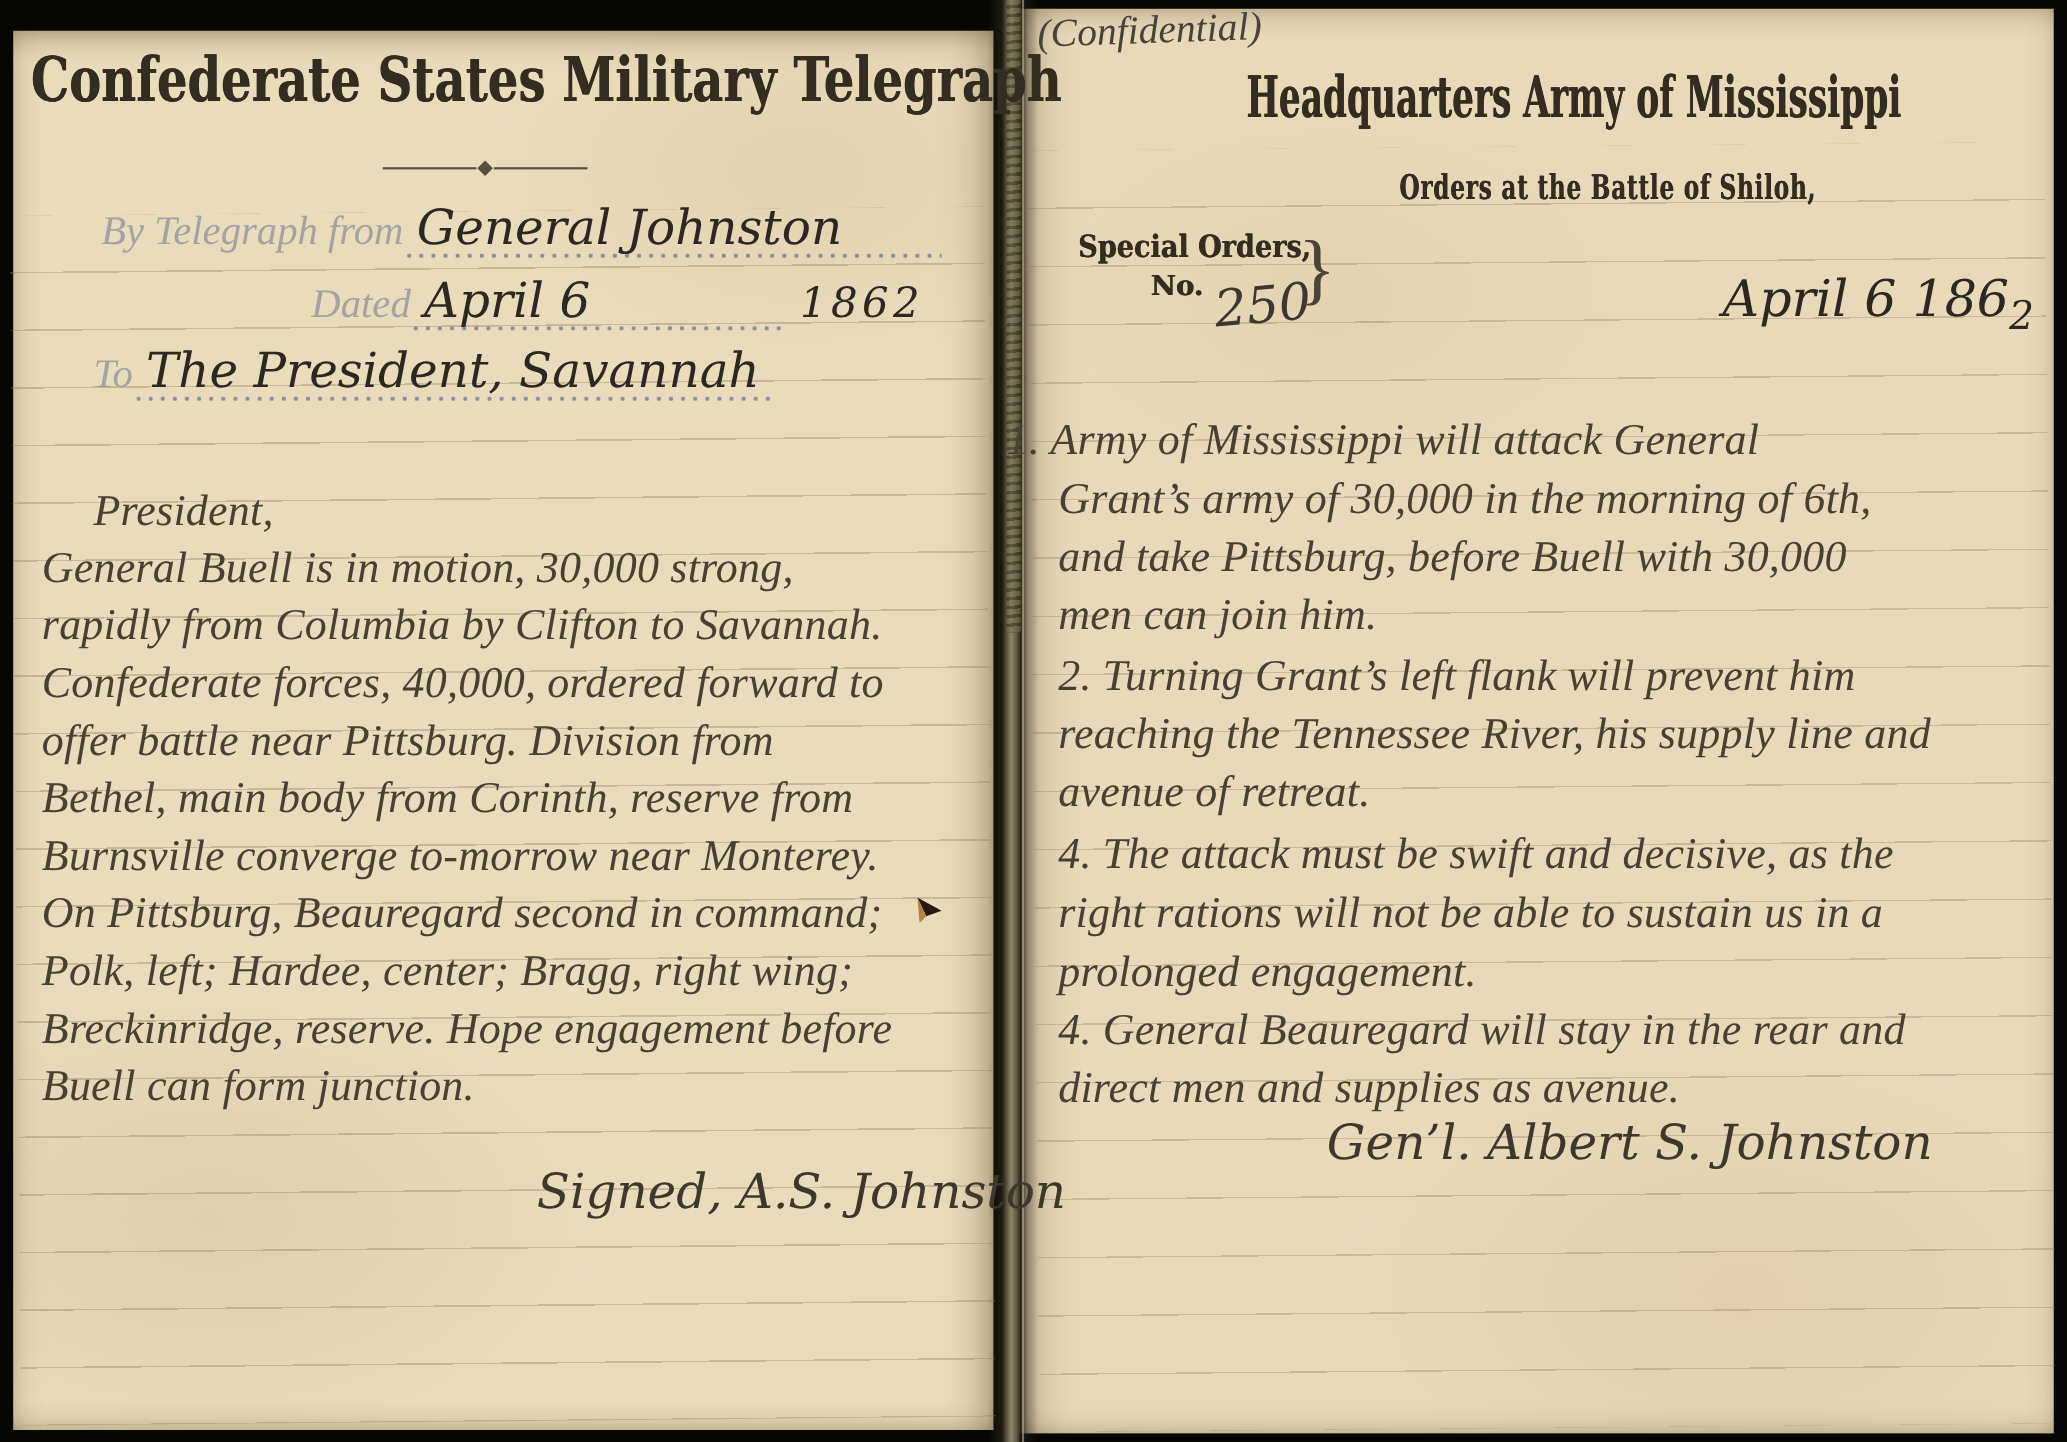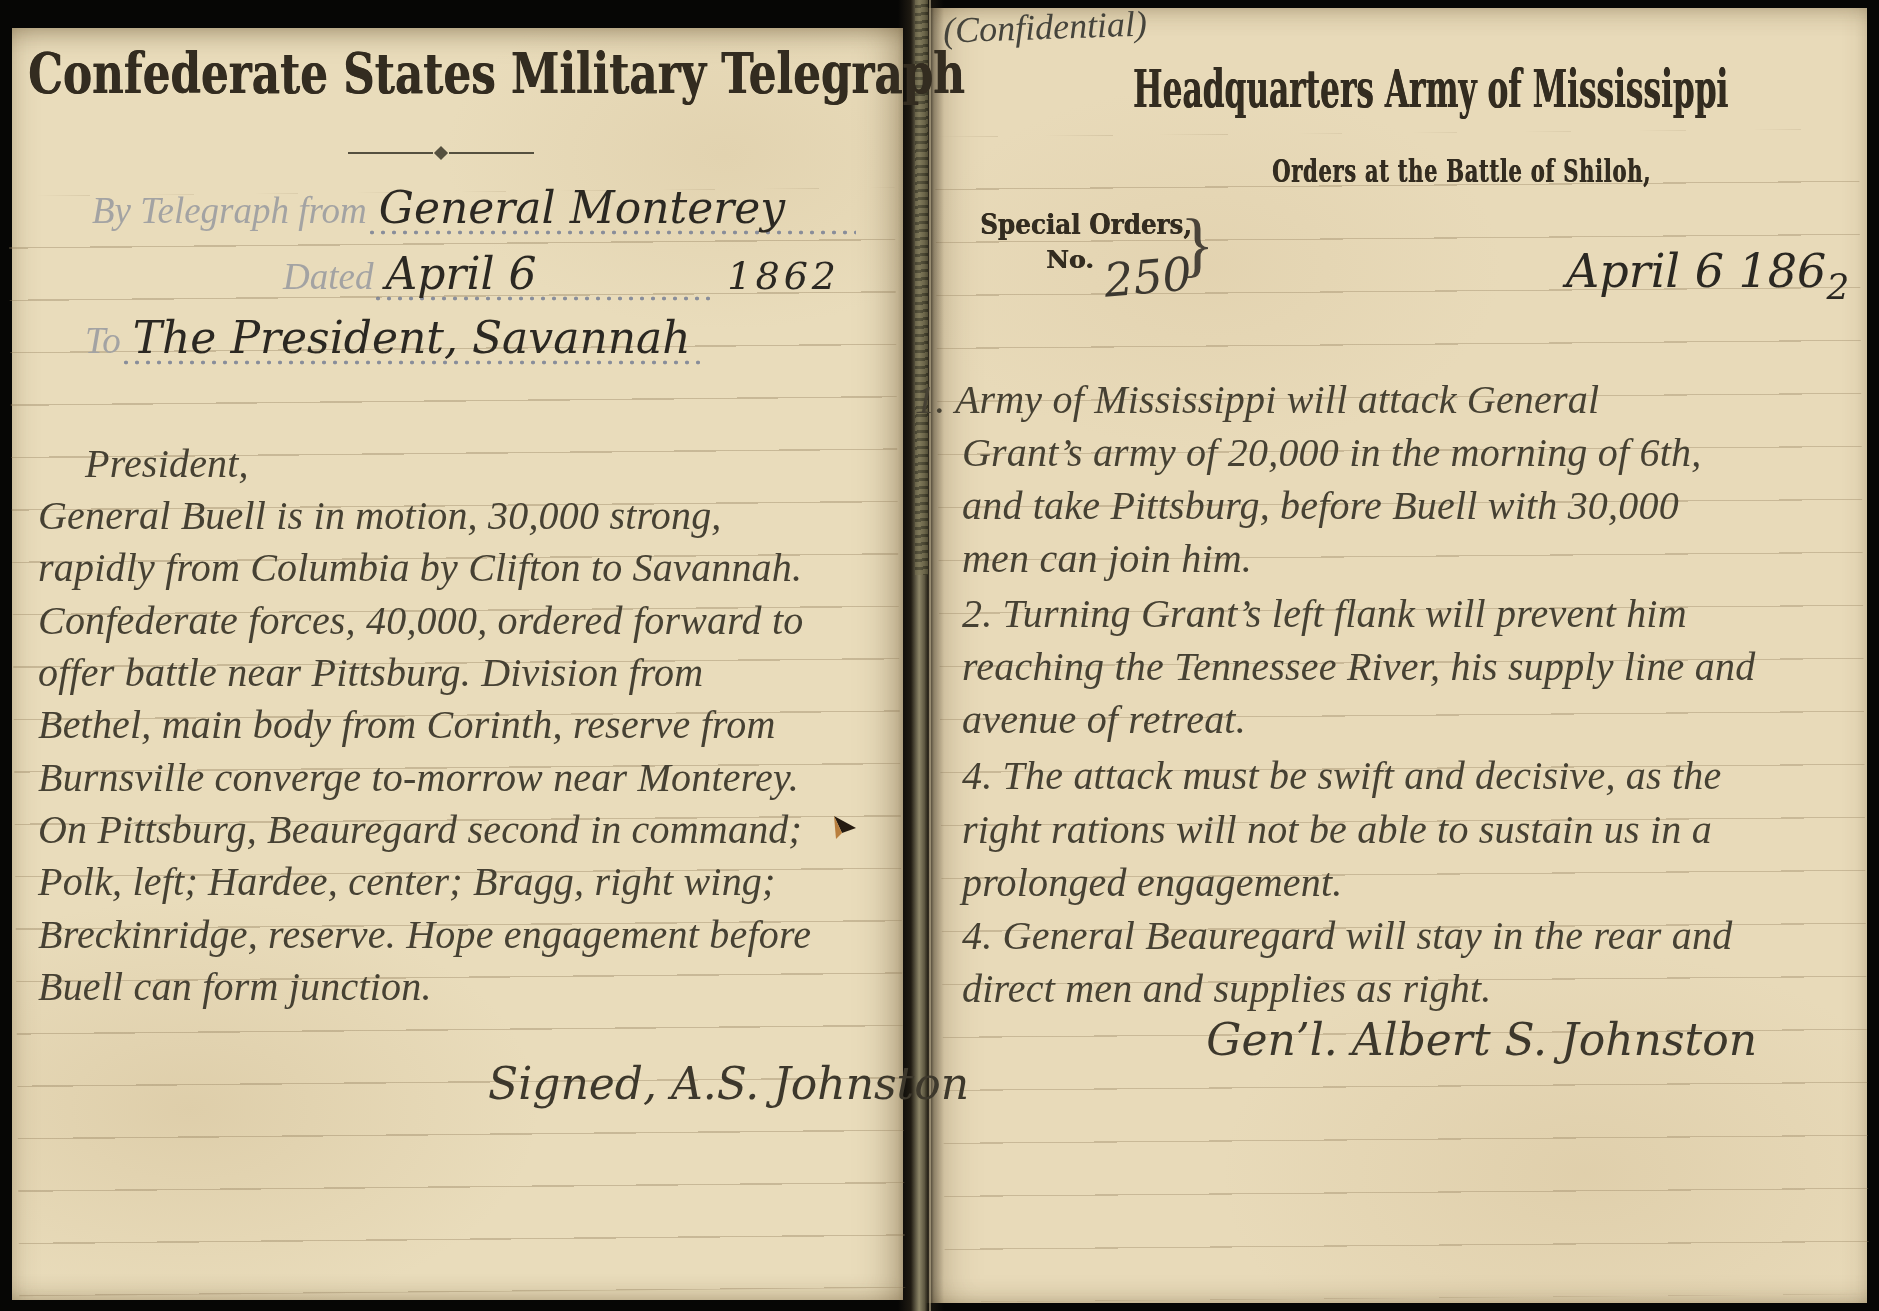--- a/index.html
+++ b/index.html
@@ -104,21 +104,21 @@
 
   <div class="divider" style="left:348px; top:148px; width:186px;">
     <span class="bar"></span>
     <span class="diamond"></span>
     <span class="bar"></span>
   </div>
 
   <div class="form-row" style="left:92px; top:182px; width:764px;">
     <span class="script" style="font-size:37px;">By Telegraph from</span>
     <span class="fill">
-      <span class="fillin" style="font-size:44px; padding:0 8px 0 12px;">General Monterey</span>
+      <span class="fillin" style="font-size:44px; padding:0 8px 0 12px;">General Johnston</span>
     </span>
   </div>
 
   <div class="form-row" style="left:283px; top:248px; width:557px;">
     <span class="script" style="font-size:37px;">Dated</span>
     <span class="fill">
       <span class="fillin" style="font-size:44px; padding:0 8px 0 12px;">April 6</span>
     </span>
     <span class="fillin" style="font-size:38px; padding-left:10px; letter-spacing:4px;">1862</span>
   </div>
@@ -153,31 +153,31 @@
   <div class="gothic" style="position:absolute; left:980px; top:208px; font-size:28px; transform:scaleX(0.88);">Special Orders,</div>
   <div class="gothic" style="position:absolute; left:1046px; top:245px; font-size:25px;">No.</div>
   <div class="fillin" style="position:absolute; left:1104px; top:250px; font-size:46px; transform:rotate(-5deg); color:#3c3830;">250</div>
   <div style="position:absolute; left:1180px; top:203px; font-size:72px; color:#4a443a; font-family:'Liberation Serif',serif;">}</div>
 
   <div style="position:absolute; left:1566px; top:244px; white-space:nowrap;">
     <span class="fillin" style="font-size:46px;">April 6 186</span><span class="fillin" style="font-size:36px; position:relative; top:12px;">2</span>
   </div>
 
   <div class="bodyline" style="left:915px; top:376px;">1. Army of Mississippi will attack General</div>
-  <div class="bodyline" style="left:962px; top:429px;">Grant’s army of 20,000 in the morning of 6th,</div>
+  <div class="bodyline" style="left:962px; top:429px;">Grant’s army of 30,000 in the morning of 6th,</div>
   <div class="bodyline" style="left:962px; top:482px;">and take Pittsburg, before Buell with 30,000</div>
   <div class="bodyline" style="left:962px; top:535px;">men can join him.</div>
   <div class="bodyline" style="left:962px; top:590px;">2. Turning Grant’s left flank will prevent him</div>
   <div class="bodyline" style="left:962px; top:643px;">reaching the Tennessee River, his supply line and</div>
   <div class="bodyline" style="left:962px; top:696px;">avenue of retreat.</div>
   <div class="bodyline" style="left:962px; top:752px;">4. The attack must be swift and decisive, as the</div>
   <div class="bodyline" style="left:962px; top:806px;">right rations will not be able to sustain us in a</div>
   <div class="bodyline" style="left:962px; top:859px;">prolonged engagement.</div>
   <div class="bodyline" style="left:962px; top:912px;">4. General Beauregard will stay in the rear and</div>
-  <div class="bodyline" style="left:962px; top:965px;">direct men and supplies as right.</div>
+  <div class="bodyline" style="left:962px; top:965px;">direct men and supplies as avenue.</div>
 
   <div class="sig" style="left:962px; top:1014px; width:795px; text-align:right; font-size:44px;">Gen’l. Albert S. Johnston</div>
 
   <div id="cursor">
     <svg width="26" height="28" viewBox="0 0 26 28">
       <polygon points="2,4 24,16 10,21" fill="#241a10"></polygon>
       <polygon points="2,4 10,21 4,27" fill="#b97f3e"></polygon>
     </svg>
   </div>
 

